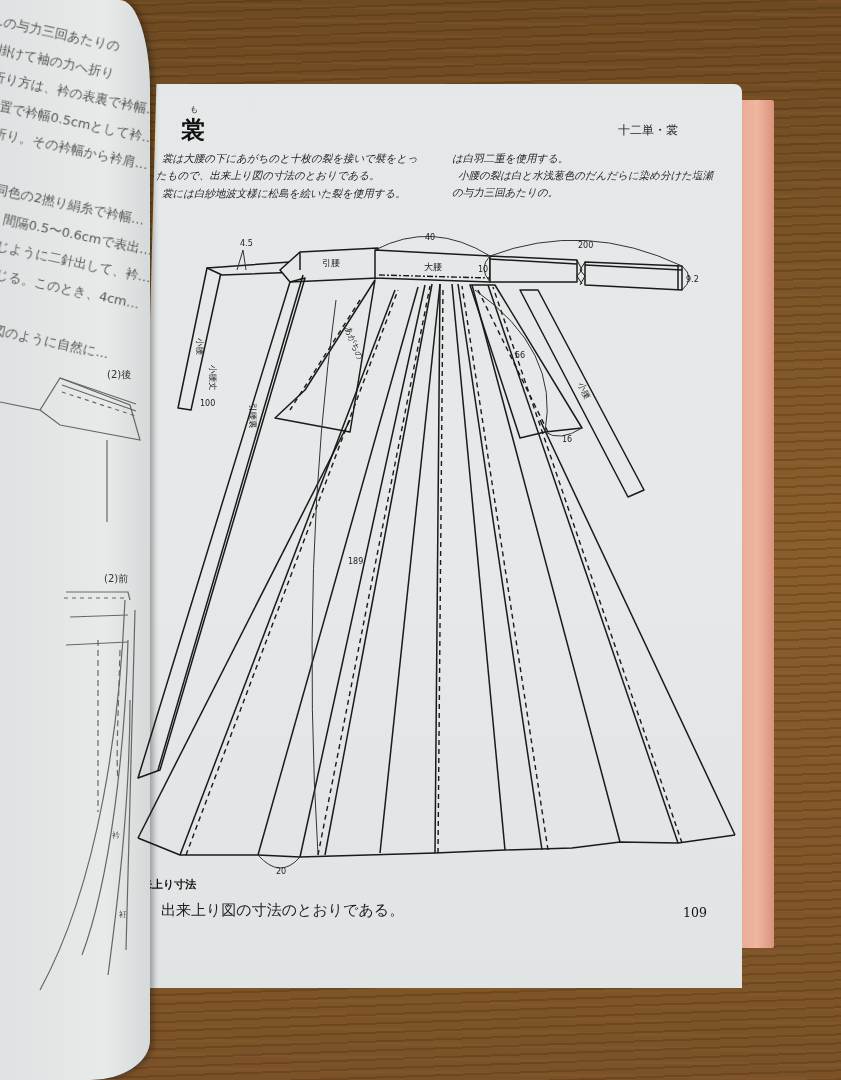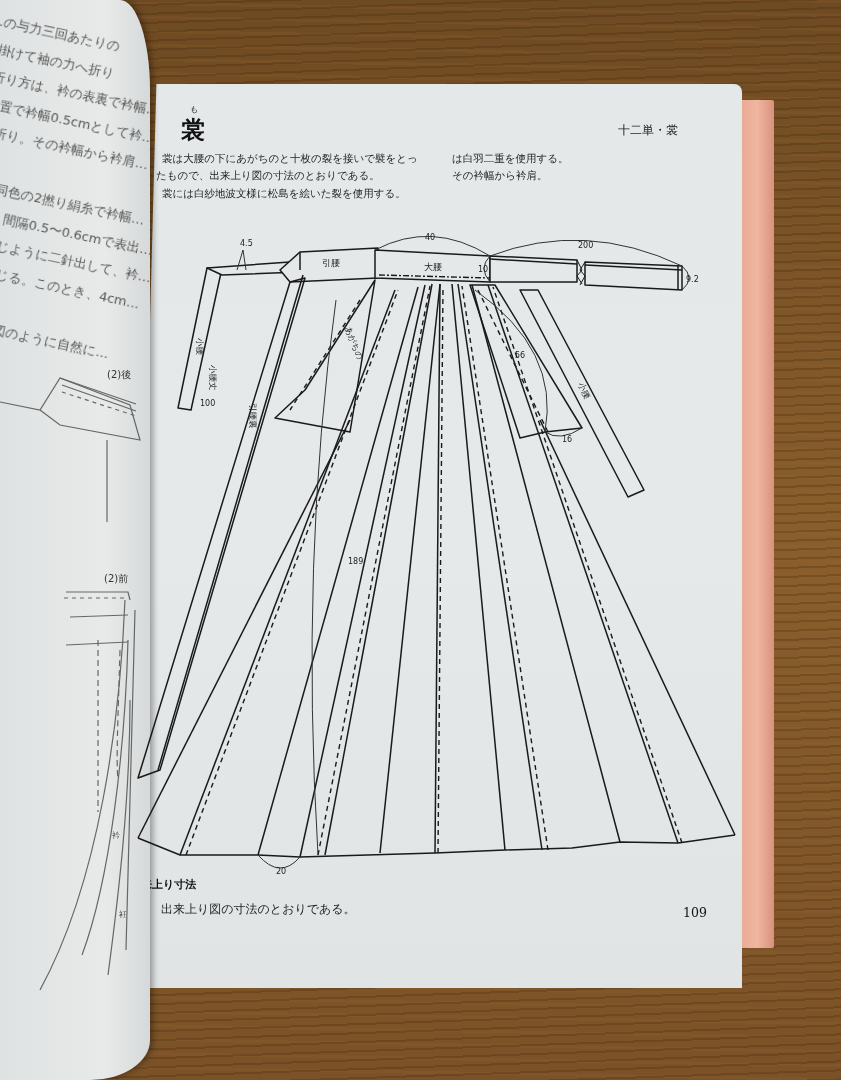--- a/index.html
+++ b/index.html
@@ -38,24 +38,24 @@
       border-top-right-radius: 8px;
       clip-path: polygon(4% 0, 100% 0, 100% 100%, 0 100%);
       z-index: 2;
     }
     .title-kanji {
       position: absolute; left: 49px; top: 30px; font-size: 24px; font-weight: bold; color: #111;
       font-family: "DejaVu Serif", serif;
     }
     .title-ruby { position: absolute; left: 58px; top: 20px; font-size: 8px; color: #222; }
     .running-head { position: absolute; left: 486px; top: 38px; font-size: 12px; color: #222; }
-    .para { position: absolute; font-size: 10.5px; line-height: 17px; color: #1e1e1e; }
+    .para { position: absolute; font-size: 10.5px; line-height: 17px; color: #1e1e1e; font-style: italic; }
     .para p { margin: 0; }
     .section-title { position: absolute; left: 0px; top: 793px; font-size: 11px; font-weight: bold; color: #111; }
-    .section-body { position: absolute; left: 29px; top: 817px; font-size: 12px; color: #1e1e1e; }
+    .section-body { position: absolute; left: 29px; top: 817px; font-size: 15px; color: #1e1e1e; }
     .page-num { position: absolute; left: 551px; top: 821px; font-size: 12.5px; color: #111; font-family: "DejaVu Serif", serif; }
     svg.diagram { position: absolute; left: 0; top: 0; z-index: 4; }
     svg.diagram text { font-family: "DejaVu Sans", sans-serif; fill: #222; }
   </style>
 </head>
 <body>
 
 <div class="left-page">
   <div class="left-text">
     <div>…の与力三回あたりの</div>
@@ -100,21 +100,22 @@
   <div class="title-kanji">裳</div>
   <div class="running-head">十二単・裳</div>
 
   <div class="para" style="left:30px; top:66px; width:290px;">
     <p style="text-indent:0;">裳は大腰の下にあがちのと十枚の裂を接いで襞をとっ</p>
     <p style="margin-left:-6px;">たもので、出来上り図の寸法のとおりである。</p>
     <p style="margin-top:1px;">裳には白紗地波文様に松島を絵いた裂を使用する。</p>
   </div>
   <div class="para" style="left:320px; top:66px; width:290px;">
     <p>は白羽二重を使用する。</p>
-    <p>その衿幅から衿肩。</p>
+    <p style="padding-left:6px;">小腰の裂は白と水浅葱色のだんだらに染め分けた塩瀬</p>
+    <p>の与力三回あたりの。</p>
   </div>
 
   <div class="section-title" style="left:-2px;">出来上り寸法</div>
   <div class="section-body">出来上り図の寸法のとおりである。</div>
   <div class="page-num">109</div>
 </div>
 
 <svg class="diagram" width="841" height="1080">
   <g stroke="#1a1a1a" stroke-width="1.5" fill="none" stroke-linejoin="round">
 

